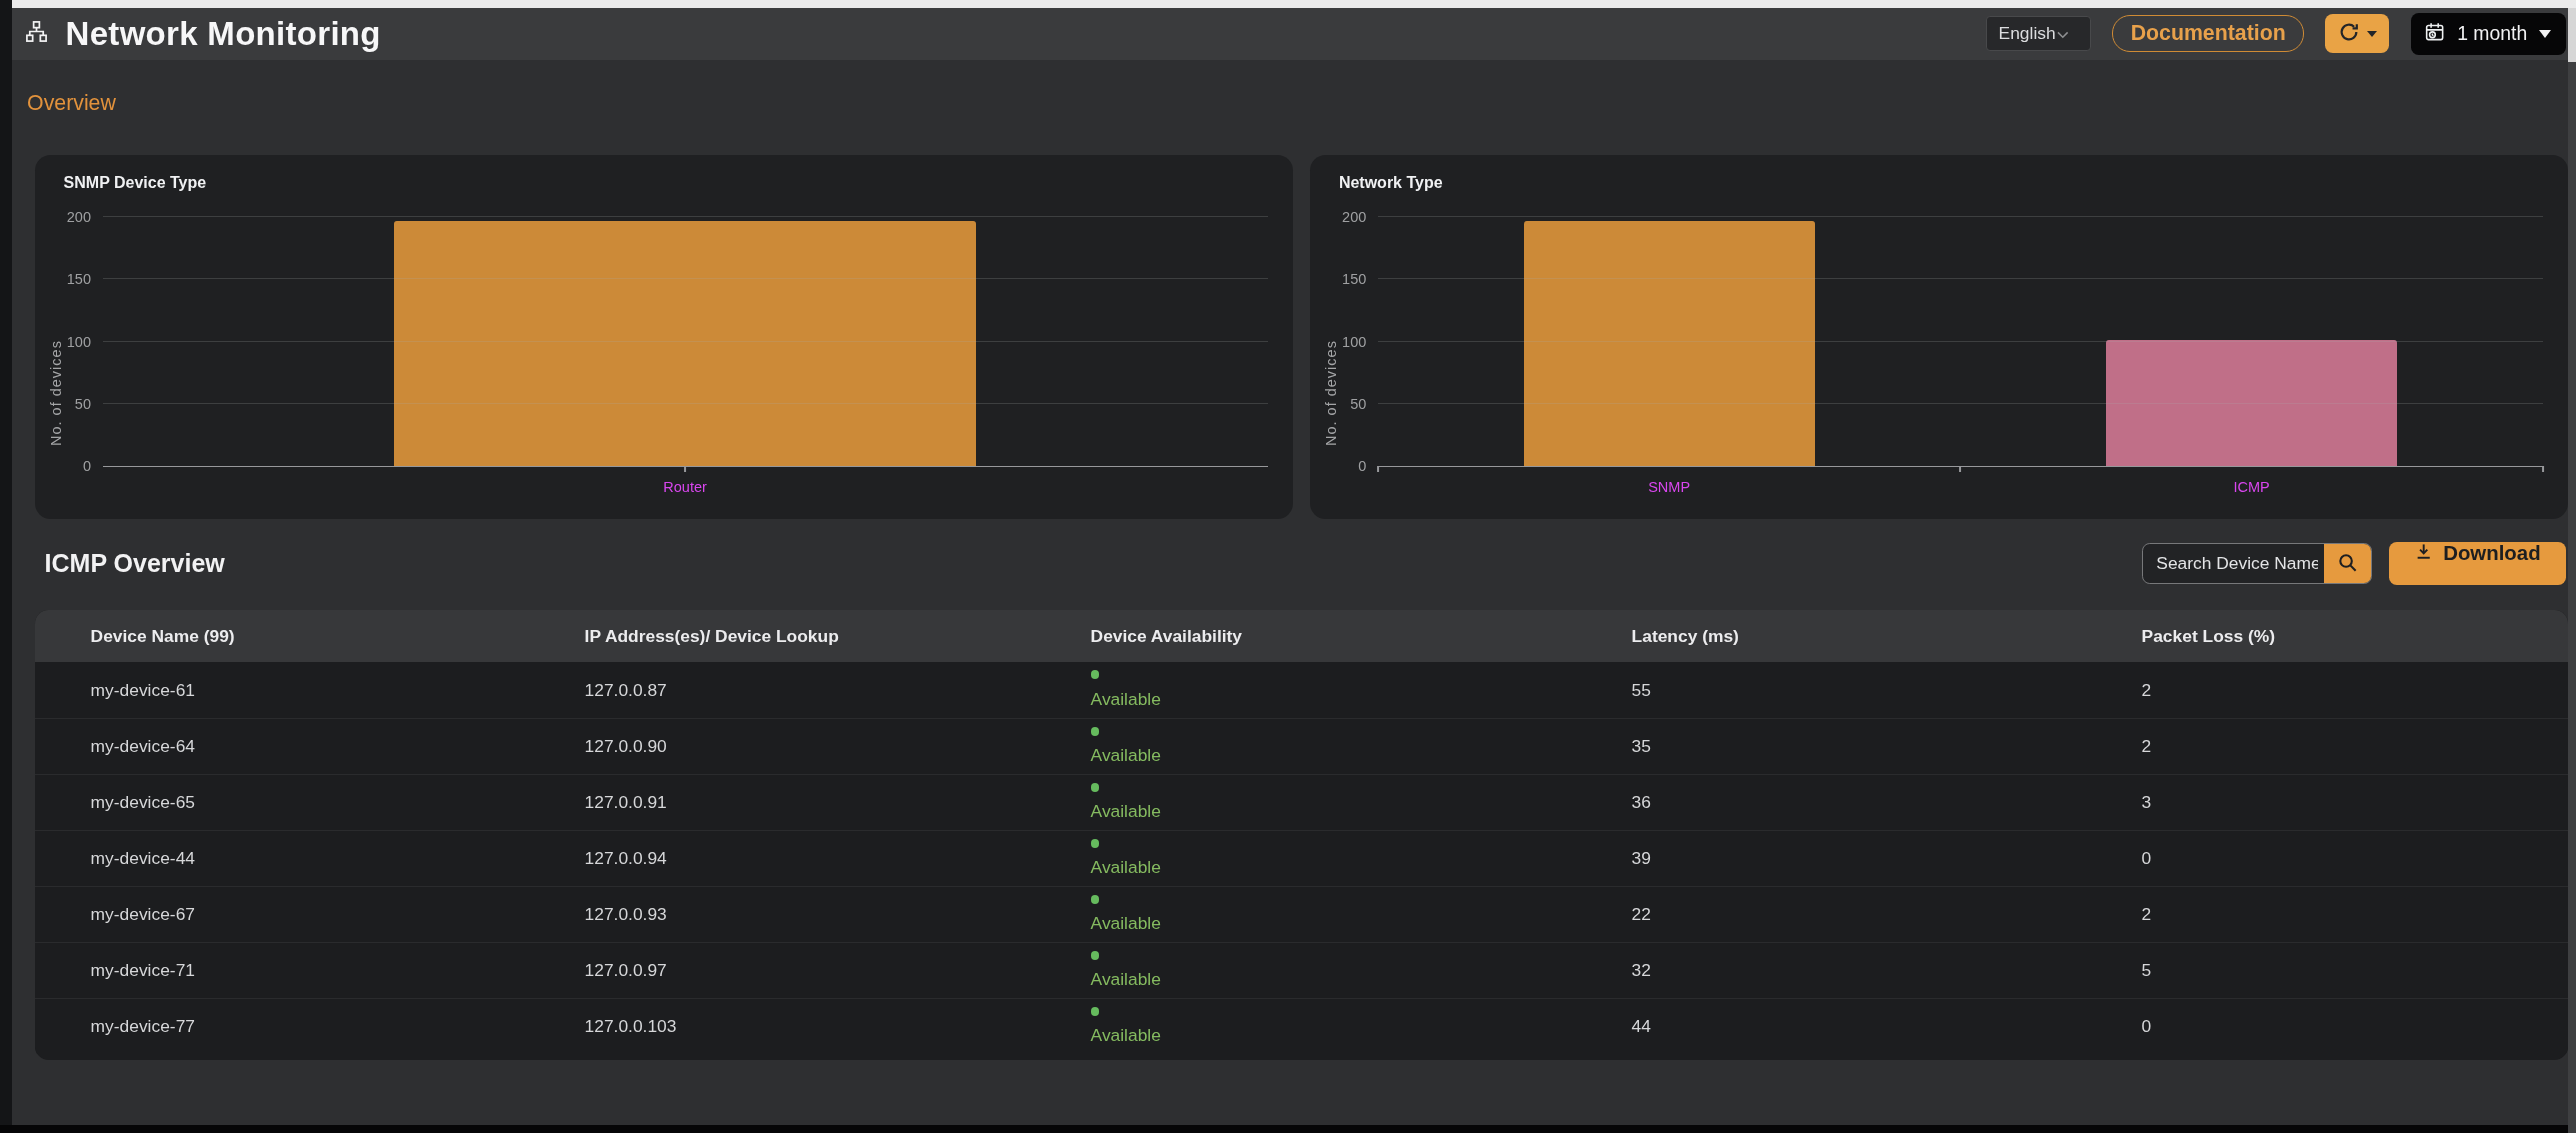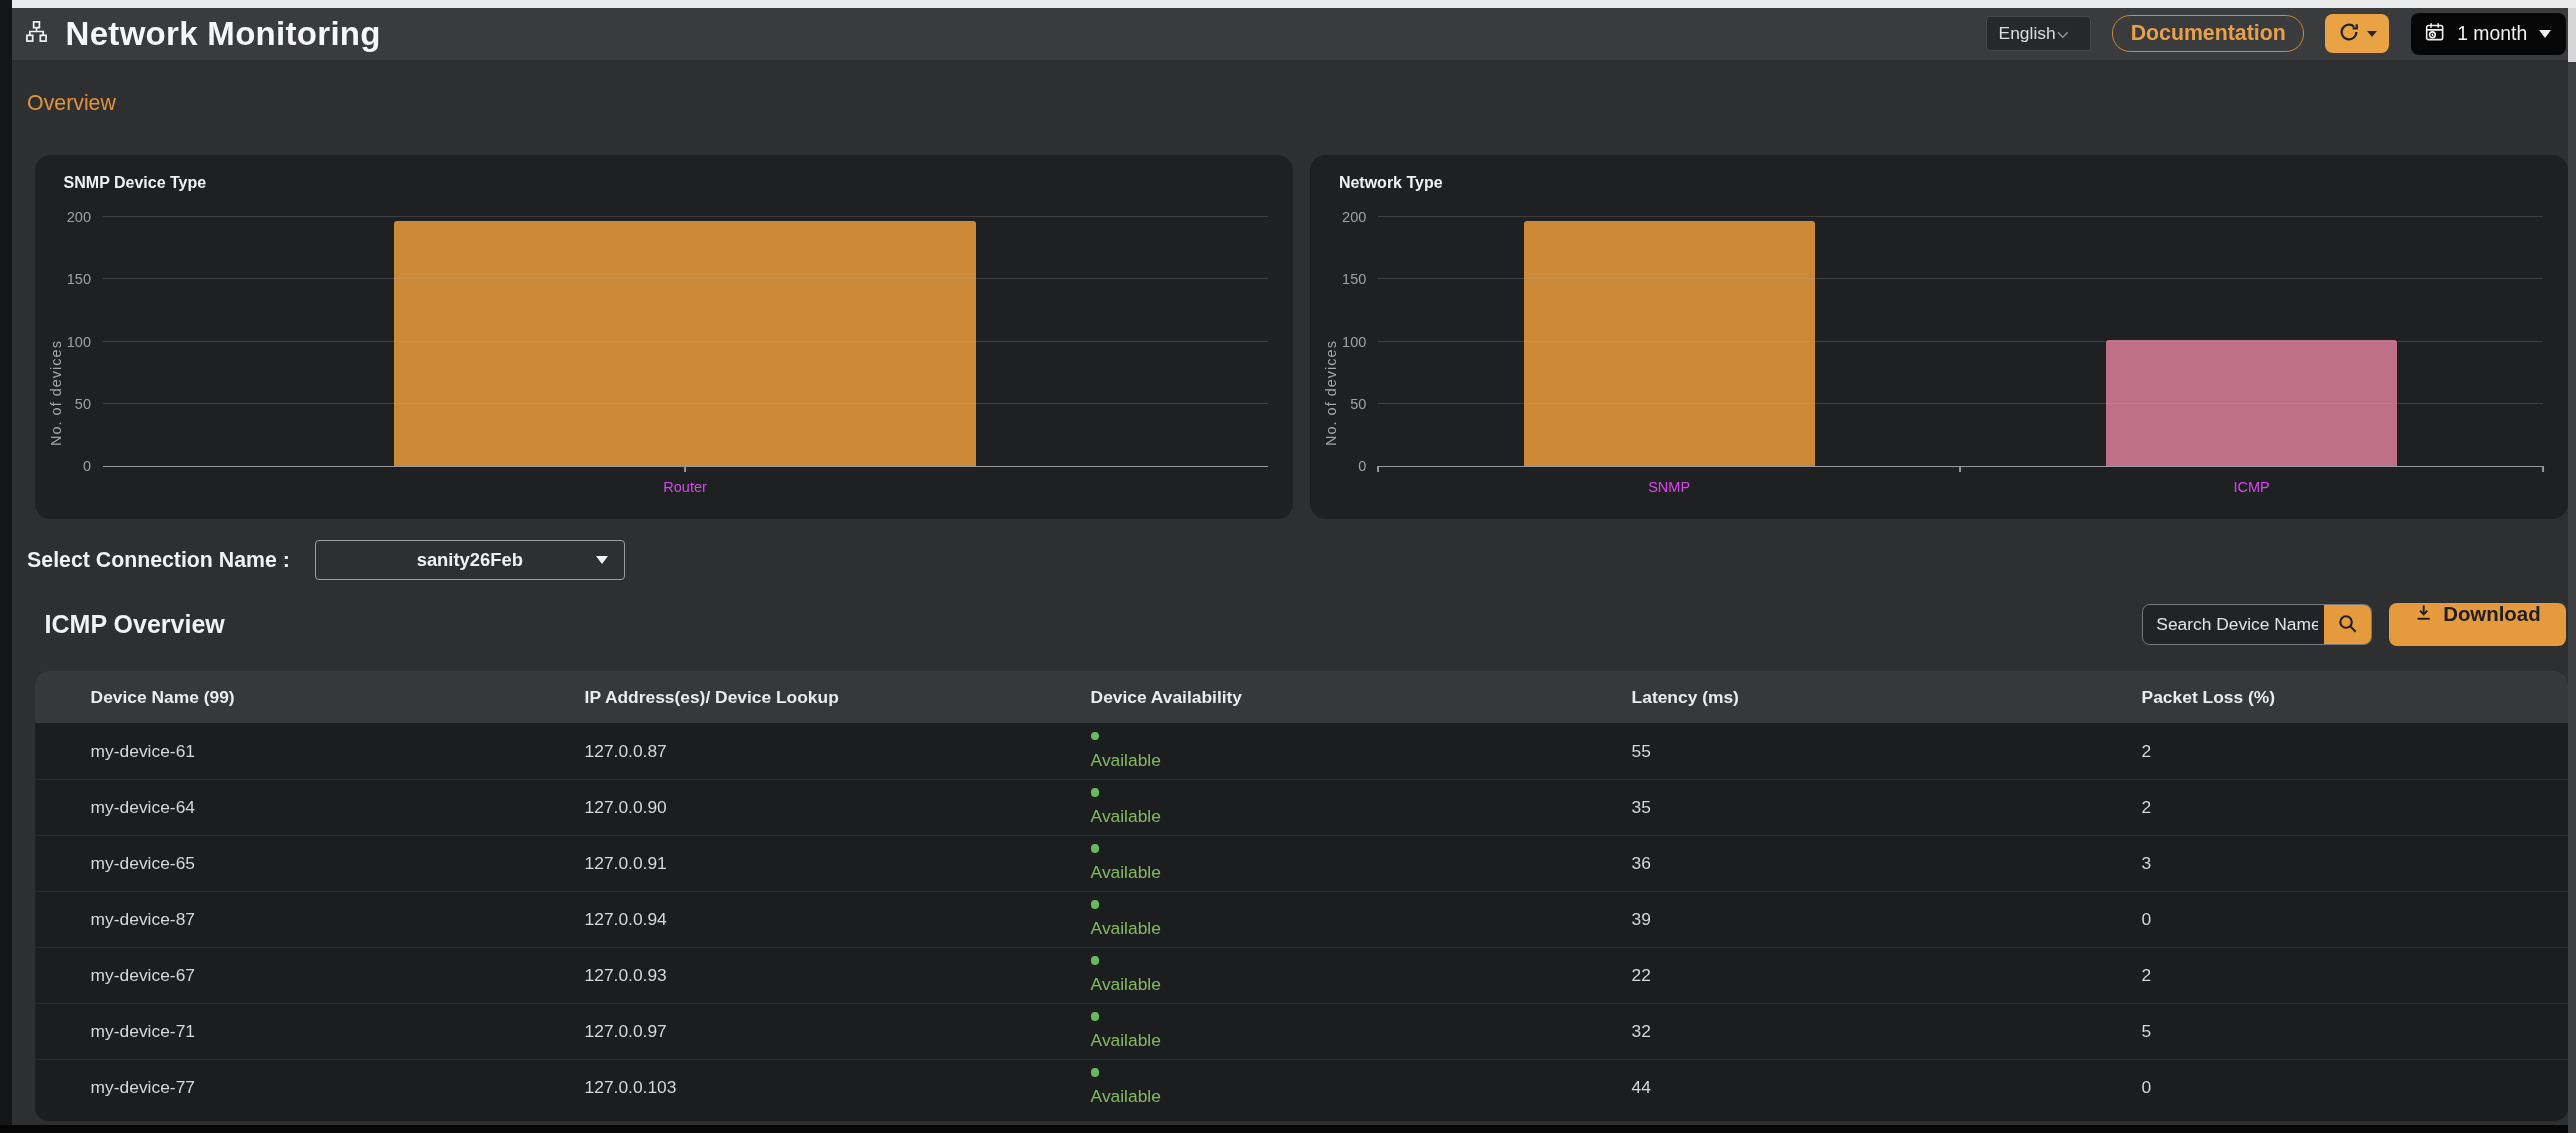--- a/index.html
+++ b/index.html
@@ -223,27 +223,20 @@
           <div class="xlabel" style="left: 25%;">SNMP</div>
           <div class="bar" style="left: 62.5%; width: 25%; height: 50.5%; background: rgb(192, 111, 136);"></div>
           <div class="xlabel" style="left: 75%;">ICMP</div>
           <div class="xtick" style="left: 0%;"></div>
           <div class="xtick" style="left: 50%;"></div>
           <div class="xtick" style="left: 100%;"></div>
         </div>
     </div>
   </div>
 
-  <div class="connection-row">
-    <span class="connection-label">Select Connection Name :</span>
-    <div class="connection-select">
-      <span class="val">sanity26Feb</span>
-      <span class="caret"></span>
-    </div>
-  </div>
 
   <div class="section-row">
     <span class="section-title">ICMP Overview</span>
     <div class="section-actions">
       <div class="search-box">
         <input type="text" placeholder="Search Device Name" style="">
         <button class="search-btn">
           <span>
             <svg width="23" height="23" viewBox="0 0 24 24" fill="none" stroke="#1e1f21" stroke-width="2.2">
               <circle cx="10.5" cy="10.5" r="6"></circle>
@@ -298,21 +291,21 @@
     <div class="td">my-device-65</div>
     <div class="td">127.0.0.91</div>
     <div class="td avail">
       <span class="dot"></span>
       <span class="avail-text">Available</span>
     </div>
     <div class="td">36</div>
     <div class="td">3</div>
   </div>
         <div class="trow">
-    <div class="td">my-device-87</div>
+    <div class="td">my-device-44</div>
     <div class="td">127.0.0.94</div>
     <div class="td avail">
       <span class="dot"></span>
       <span class="avail-text">Available</span>
     </div>
     <div class="td">39</div>
     <div class="td">0</div>
   </div>
         <div class="trow">
     <div class="td">my-device-67</div>

